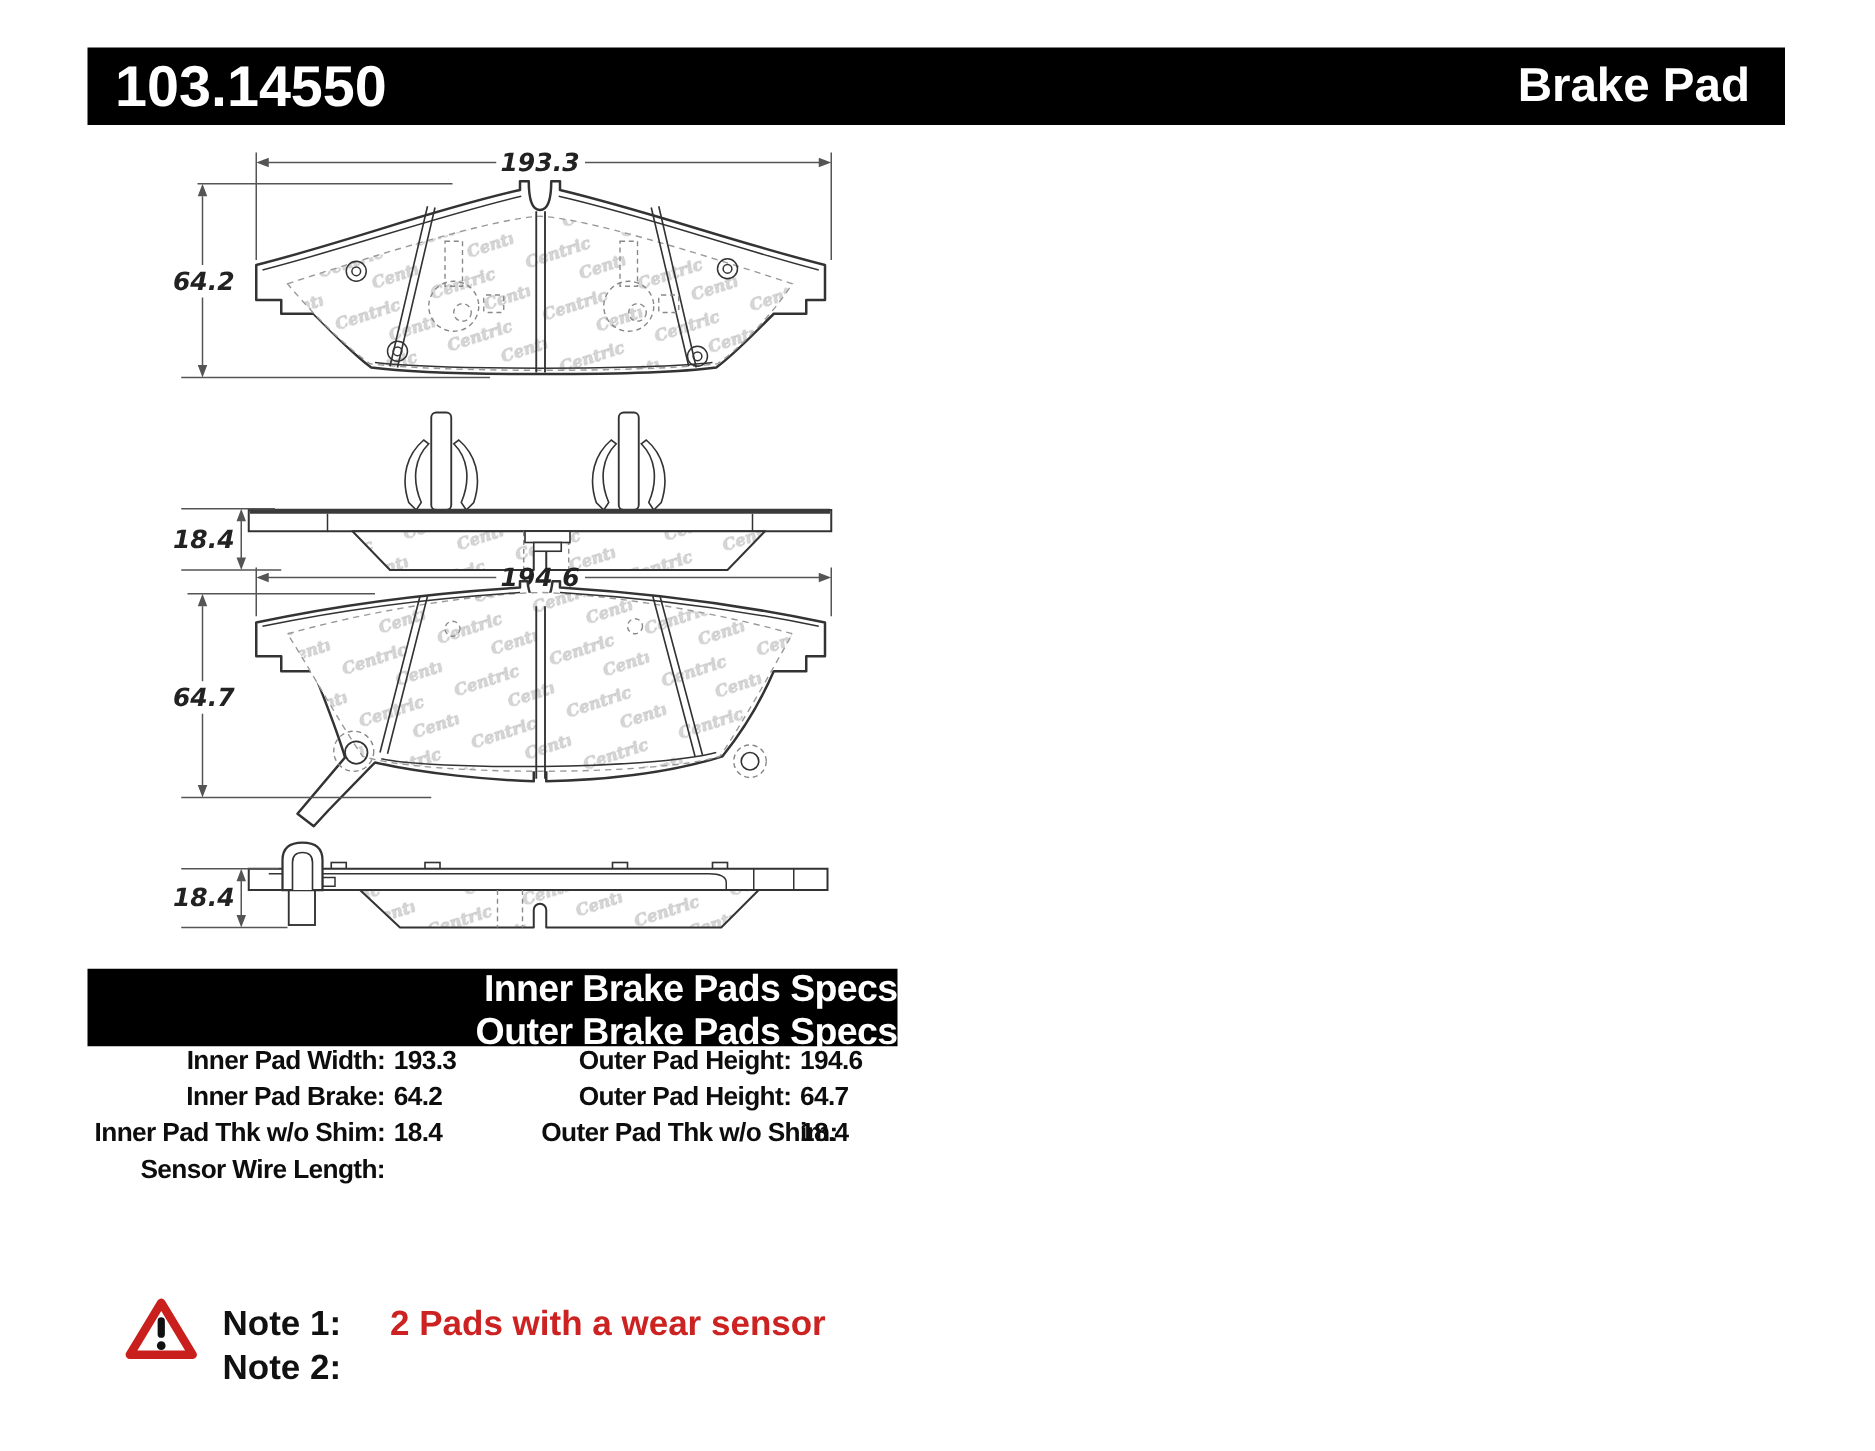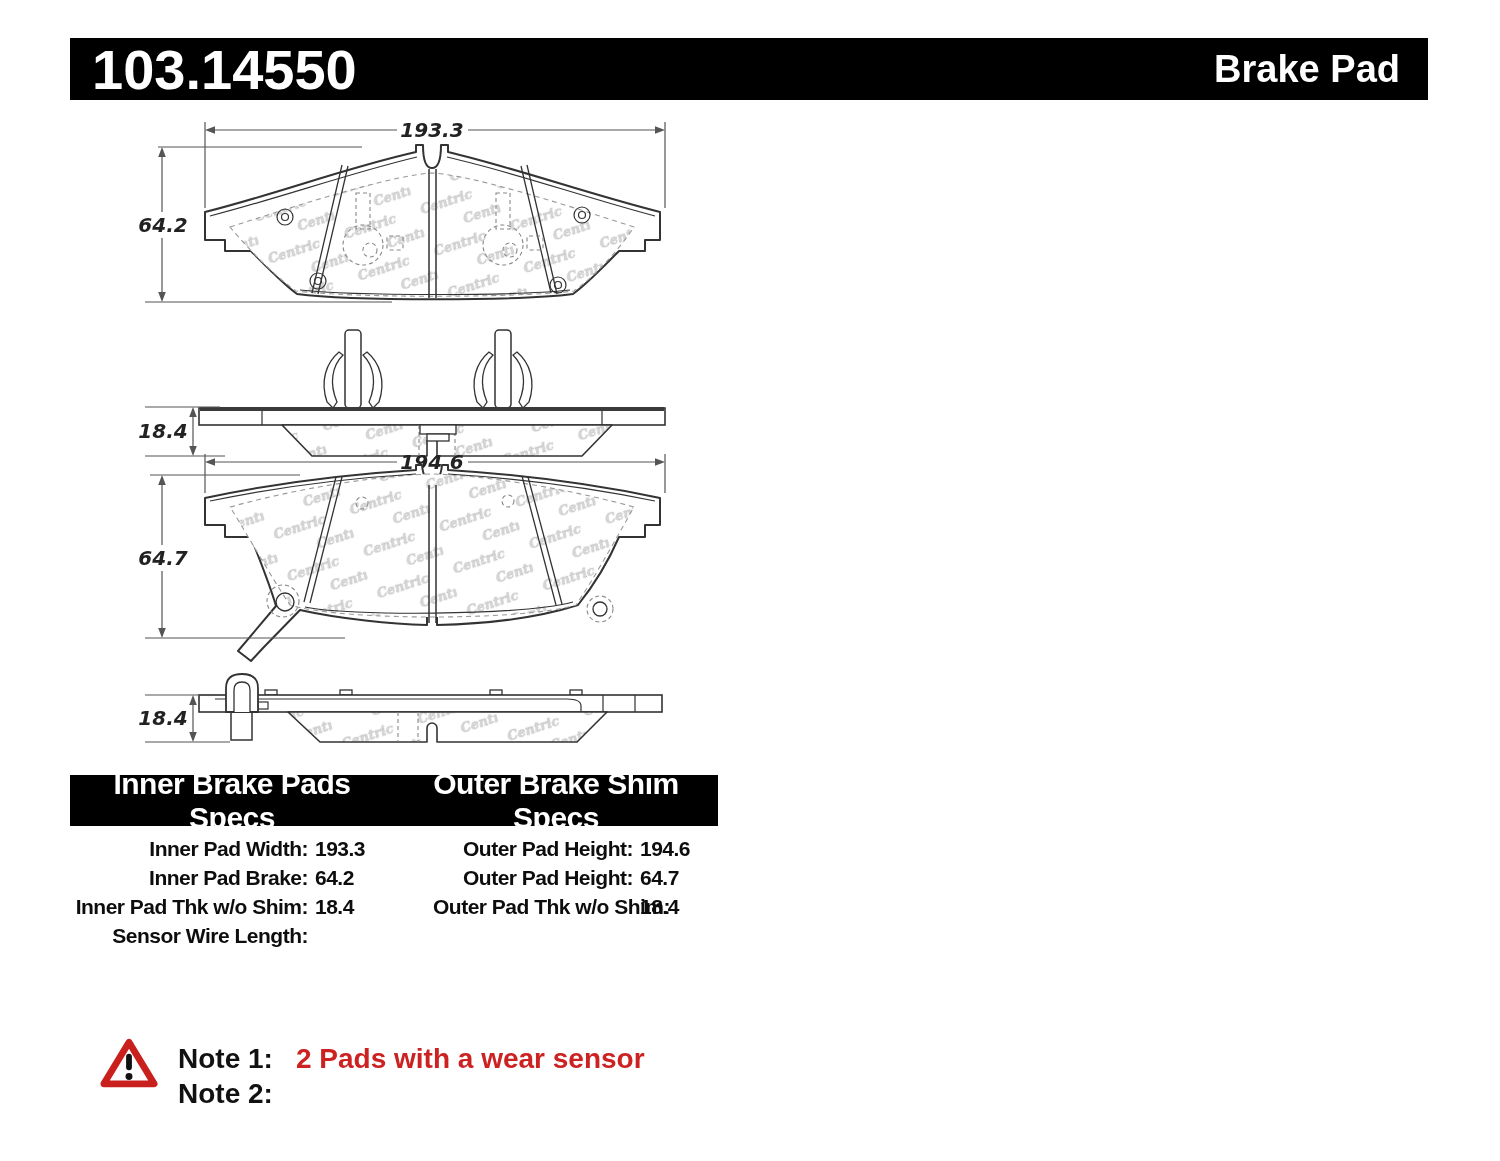--- a/index.html
+++ b/index.html
@@ -7,44 +7,44 @@
     width:1500px;height:1161px;position:relative;background:#ffffff;
     font-family:"Liberation Sans",sans-serif;overflow:hidden;
   }
   
   .header-bar{
     position:absolute;left:70px;top:38px;width:1358px;height:62px;
     background:#000;color:#fff;display:flex;align-items:center;
     justify-content:space-between;box-sizing:border-box;
     padding:0 28px 0 22px;
   }
-  .header-bar .part-no{font-size:56px;font-weight:bold;letter-spacing:0px;}
+  .header-bar .part-no{font-size:46px;font-weight:bold;letter-spacing:0px;}
   .header-bar .product{font-size:38px;font-weight:bold;}
   
   .drawing-wrap{position:absolute;left:130px;top:105px;width:570px;height:660px;}
   .dim{font:italic bold 20px "DejaVu Sans",sans-serif;fill:#222;text-anchor:middle;}
   .wmtext{font:italic bold 13px "DejaVu Serif",serif;fill:#d6d6d6;stroke:#bdbdbd;stroke-width:0.4;}
   
   .specs-bar{
-    position:absolute;left:70px;top:775px;width:648px;height:51px;background:#000;
-    color:#fff;display:flex;align-items:center;
+    position:absolute;left:70px;top:775px;width:648px;height:62px;background:#000;
+    color:#fff;display:flex;align-items:flex-end;flex-direction:column;
   }
   .specs-bar span{flex:1;text-align:center;font-size:30px;font-weight:bold;letter-spacing:-0.5px;}
   .specs-grid{
     position:absolute;left:70px;top:834px;width:720px;
     display:grid;grid-template-columns:238px 125px 200px 130px;
     font-size:21px;font-weight:bold;color:#0d0d0d;letter-spacing:-0.5px;
     line-height:29px;
   }
   .specs-grid .lbl{text-align:right;white-space:nowrap;}
   .specs-grid .val{text-align:left;padding-left:7px;white-space:nowrap;}
   
   .note-icon{position:absolute;left:100px;top:1037px;width:58px;height:53px;}
   .notes{position:absolute;left:178px;top:1041px;font-size:28px;font-weight:bold;color:#111;}
-  .note-line{display:flex;line-height:35px;}
+  .note-line{display:flex;line-height:35px;gap:16px;}
   .note-line .nlabel{min-width:95px;}
   .note-line .ntext{color:#cc2222;margin-left:23px;}
 </style>
 </head>
 <body>
 
 <div class="header-bar">
   <span class="part-no">103.14550</span>
   <span class="product">Brake Pad</span>
 </div>
@@ -179,21 +179,21 @@
     <path stroke="#555" stroke-width="1.2" fill="none" d="M 15,590 H 93 M 15,637 H 100 M 63,599 V 628"></path>
     <path fill="#555" d="M 63,590 L 59.2,600 L 66.8,600 Z M 63,637 L 59.2,627 L 66.8,627 Z"></path>
     <rect x="8" y="602" width="52" height="23" fill="#fff"></rect>
     <text x="33" y="620" class="dim">18.4</text>
   </g>
 </svg>
 </div>
 
 <div class="specs-bar">
   <span>Inner Brake Pads Specs</span>
-  <span>Outer Brake Shim Specs</span>
+  <span>Outer Brake Pads Specs</span>
 </div>
 
 <div class="specs-grid">
   <div class="lbl">Inner Pad Width:</div>
   <div class="val">193.3</div>
   <div class="lbl">Outer Pad Height:</div>
   <div class="val">194.6</div>
 
   <div class="lbl">Inner Pad Brake:</div>
   <div class="val">64.2</div>

